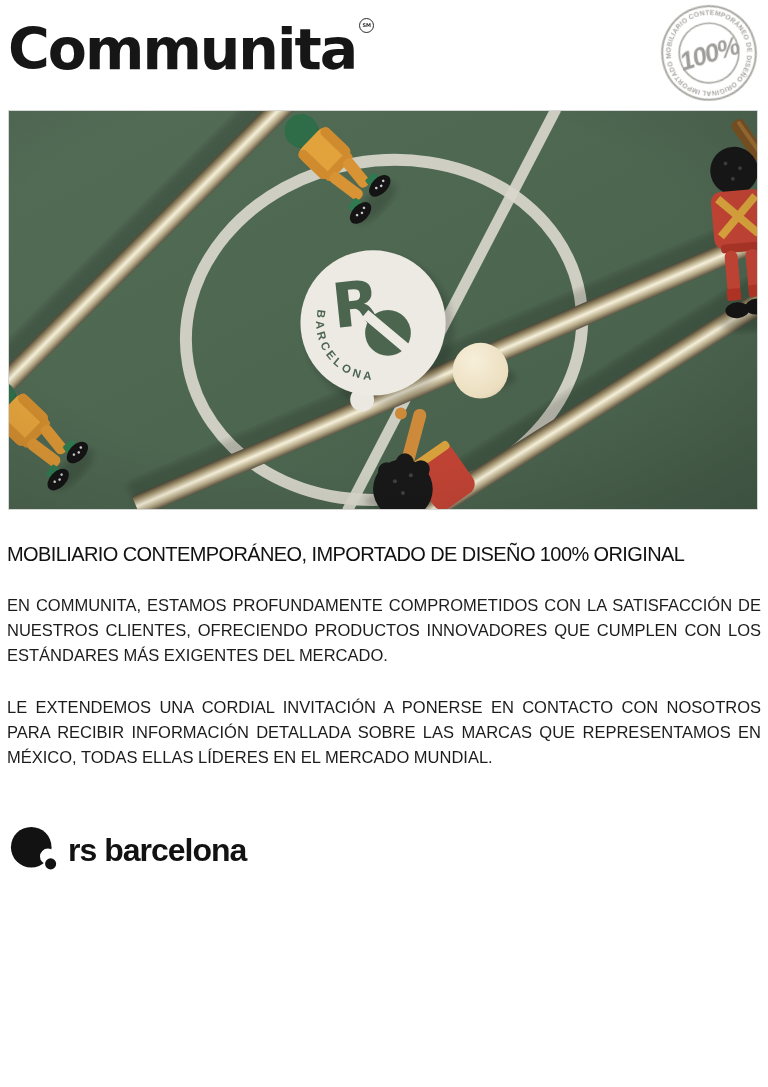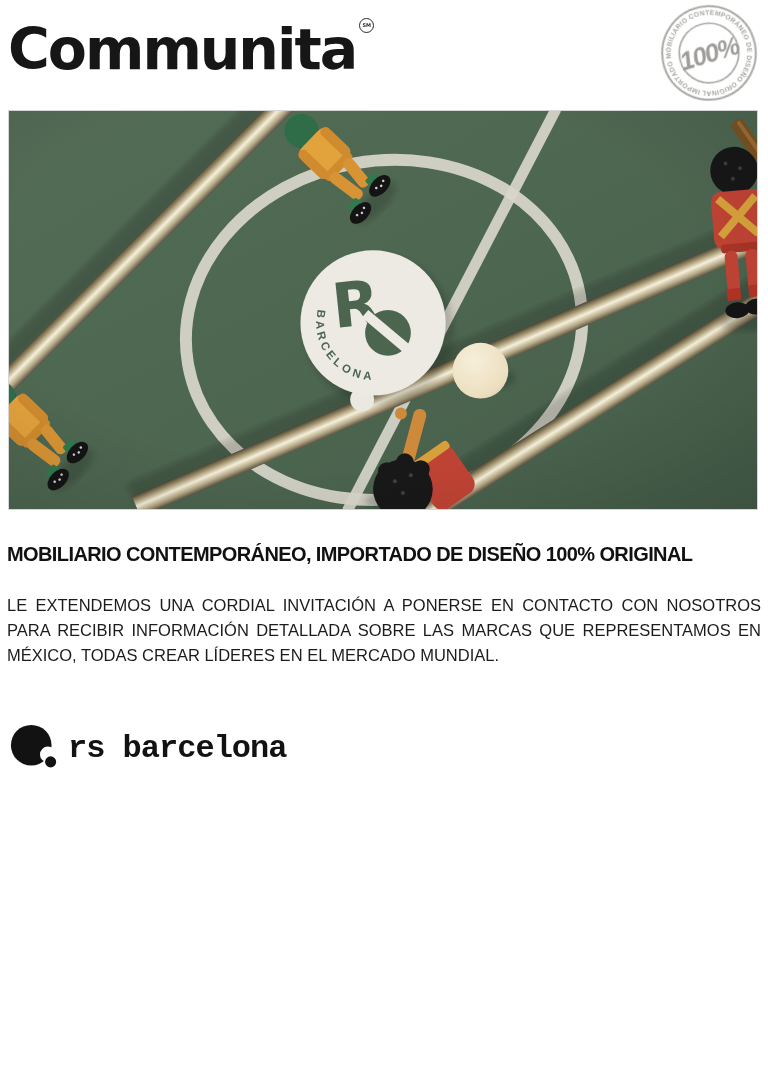--- a/index.html
+++ b/index.html
@@ -14,28 +14,28 @@
       font-size:5px;font-weight:bold;line-height:13px;text-align:center;letter-spacing:0;
       vertical-align:top;margin-top:8px;margin-left:3px;color:#2a2a2a;}
   .badge{position:absolute;top:2px;right:8px;width:102px;height:102px;
          transform:rotate(-12deg);opacity:.78;filter:blur(.3px);}
   
   .hero{margin:0 8px;width:750px;height:400px;border:1px solid #d6d6d6;box-sizing:border-box;
         overflow:hidden;background:#4e6751;}
   .hero svg{display:block;width:100%;height:100%;}
   
   .content{padding:0 7px;}
-  .heading{margin:33px 0 0 0;font-size:20px;font-weight:bold;letter-spacing:-0.6px;
+  .heading{margin:33px 0 0 0;font-size:20px;font-weight:normal;letter-spacing:-0.6px;
            white-space:nowrap;color:#111;}
   .content p{margin:27px 0 0 0;font-size:16.5px;line-height:25px;letter-spacing:0px;
              text-align:justify;text-align-last:left;color:#1c1c1c;}
   
   .footer{display:flex;align-items:center;gap:10px;margin:56px 0 0 10px;}
   .footer .blob{width:48px;height:48px;}
-  .footer .fbrand{font-family:Liberation Mono, monospace;font-weight:bold;font-size:32px;
+  .footer .fbrand{font-family:Liberation Sans, sans-serif;font-weight:bold;font-size:32px;
                   letter-spacing:-1px;color:#121212;}
 </style>
 </head>
 <body>
 
 <div class="page">
 
   <div class="header">
     <div class="brand"><span>Communita</span><span class="tm">SM</span></div>
 
@@ -185,21 +185,22 @@
         <circle cx="412" cy="476" r="2" fill="#404040"></circle>
           <circle cx="404" cy="494" r="2" fill="#404040"></circle>
       </g>
 
       <rect x="8" y="110" width="752" height="400" fill="url(#vig)"></rect>
     </svg>
   </div>
 
   <div class="content">
     <h1 class="heading">MOBILIARIO CONTEMPORÁNEO, IMPORTADO DE DISEÑO 100% ORIGINAL</h1>
-    <p>LE EXTENDEMOS UNA CORDIAL INVITACIÓN A PONERSE EN CONTACTO CON NOSOTROS PARA RECIBIR INFORMACIÓN DETALLADA SOBRE LAS MARCAS QUE REPRESENTAMOS EN MÉXICO, TODAS CREAR LÍDERES EN EL MERCADO MUNDIAL.</p>
+    <p>EN COMMUNITA, ESTAMOS PROFUNDAMENTE COMPROMETIDOS CON LA SATISFACCIÓN DE NUESTROS CLIENTES, OFRECIENDO PRODUCTOS INNOVADORES QUE CUMPLEN CON LOS ESTÁNDARES MÁS EXIGENTES DEL MERCADO.</p>
+    <p>LE EXTENDEMOS UNA CORDIAL INVITACIÓN A PONERSE EN CONTACTO CON NOSOTROS PARA RECIBIR INFORMACIÓN DETALLADA SOBRE LAS MARCAS QUE REPRESENTAMOS EN MÉXICO, TODAS ELLAS LÍDERES EN EL MERCADO MUNDIAL.</p>
   </div>
 
   <div class="footer">
     <svg class="blob" viewBox="0 0 52 52">
       <circle cx="23" cy="23" r="22" fill="#121212"></circle>
       <circle cx="41" cy="33" r="8.5" fill="#ffffff"></circle>
       <circle cx="44" cy="41" r="6" fill="#121212"></circle>
     </svg>
     <span class="fbrand">rs barcelona</span>
   </div>

